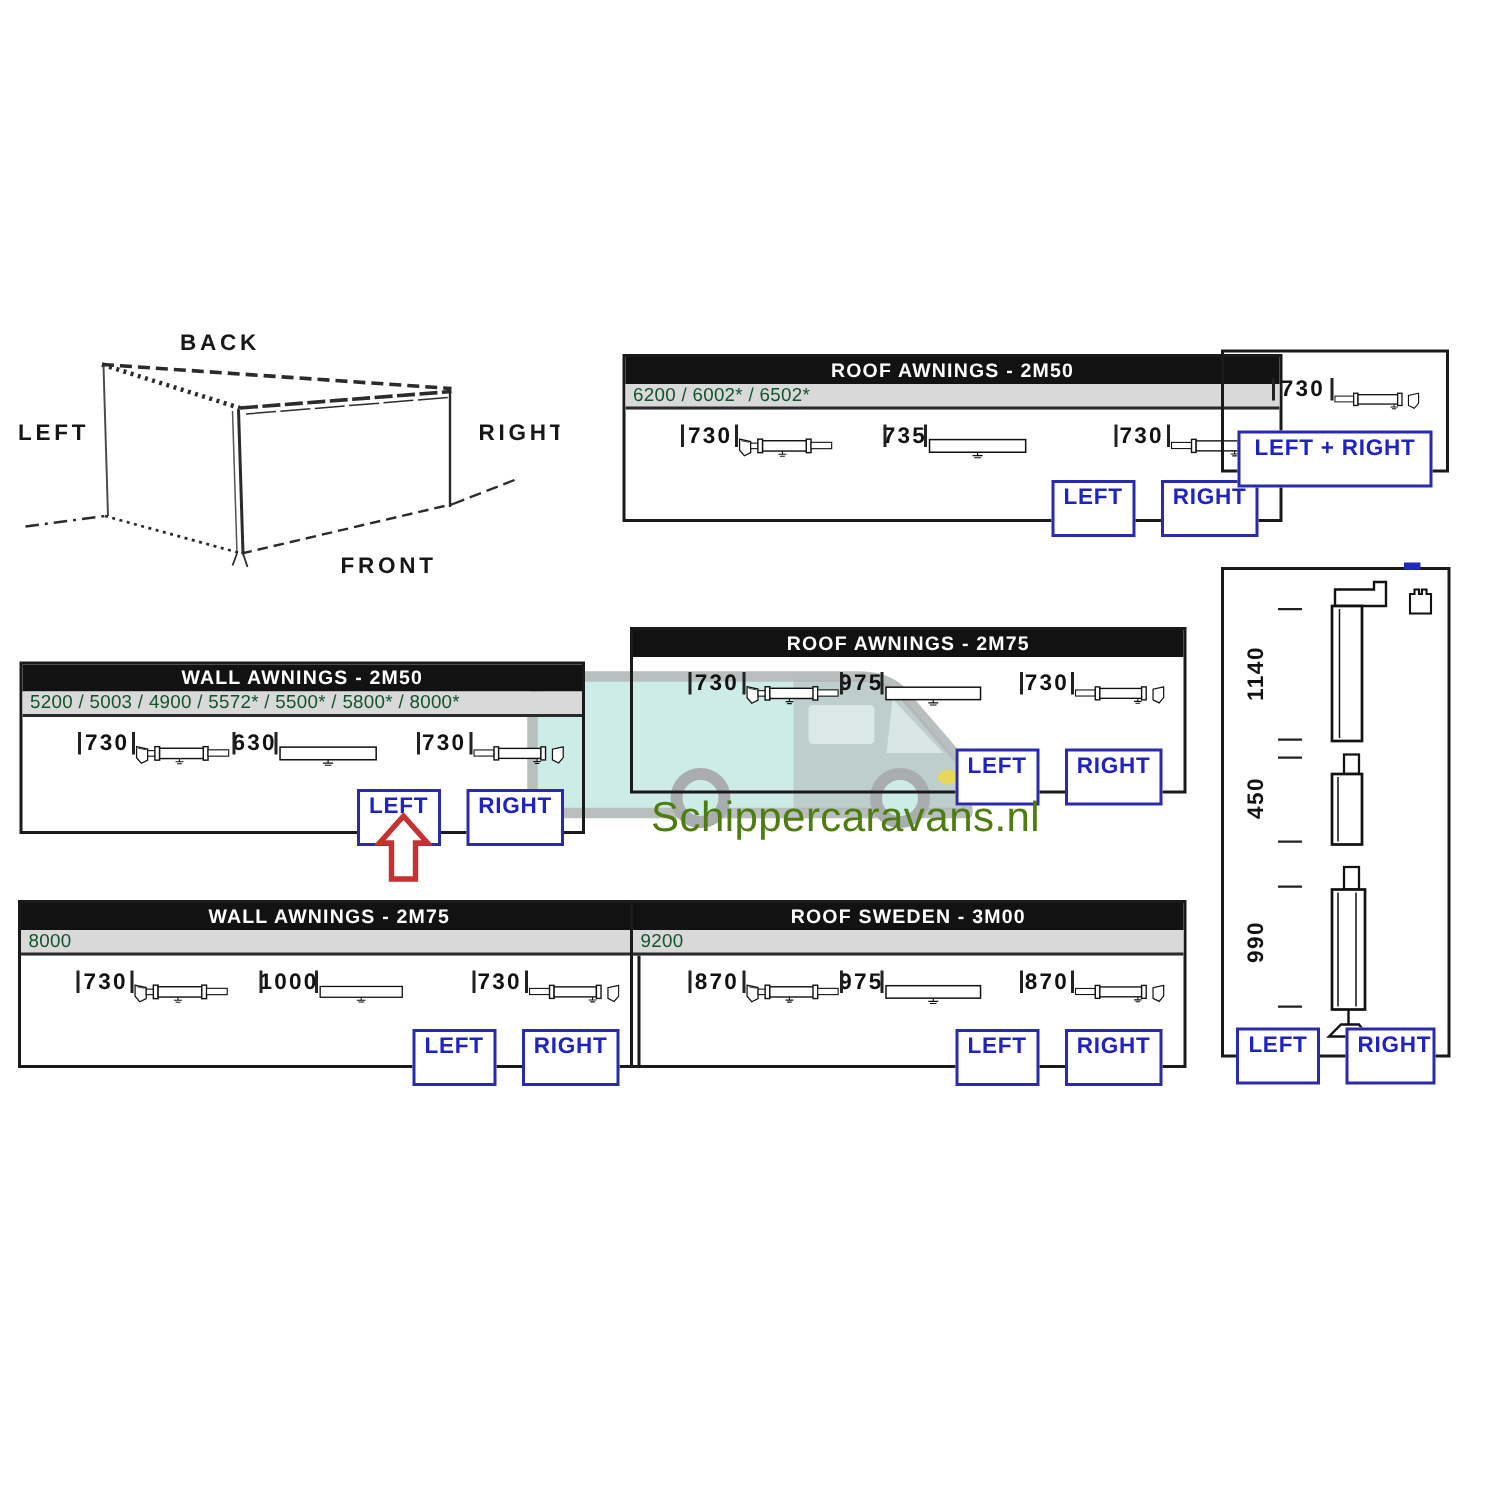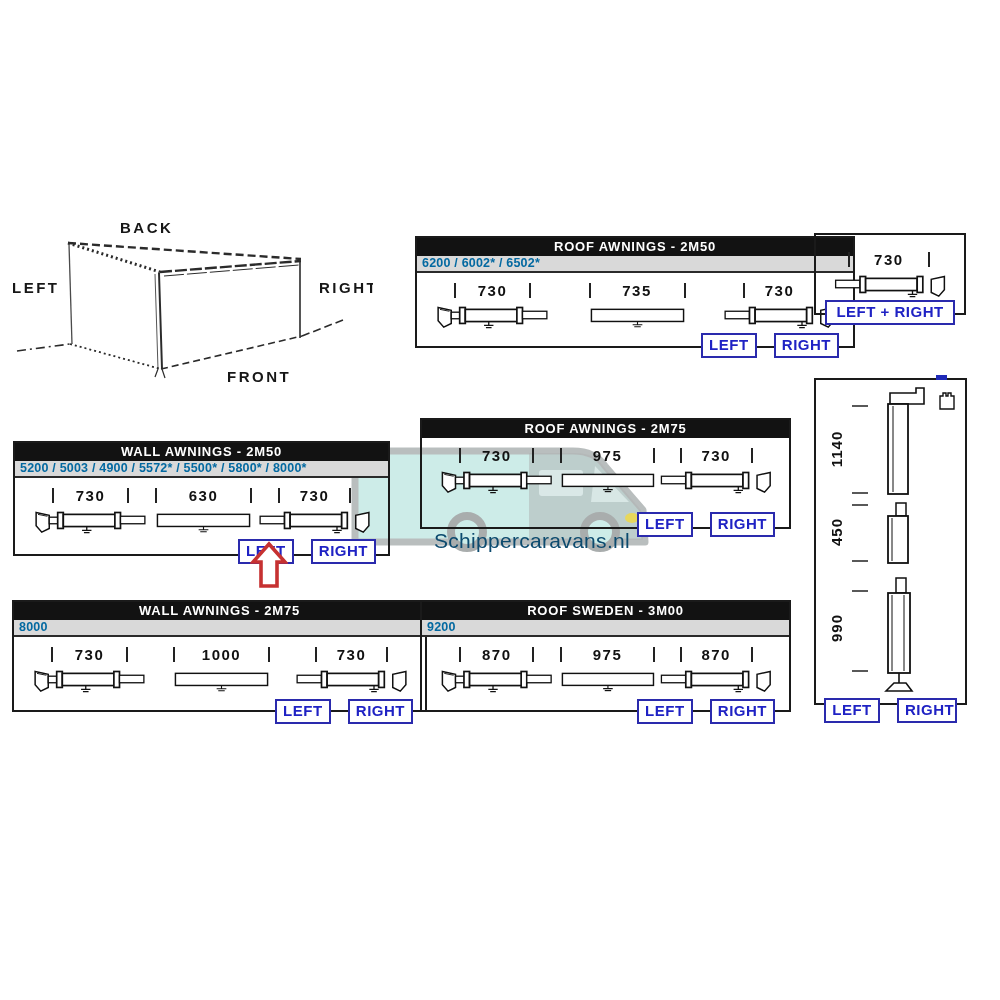--- a/index.html
+++ b/index.html
@@ -5,53 +5,53 @@
   *{margin:0;padding:0;box-sizing:border-box}
   html,body{background:#fff}
   body{width:1000px;height:1000px;position:relative;overflow:hidden;
        font-family:"Liberation Sans","DejaVu Sans",sans-serif;color:#111}
   .sheet{position:absolute;inset:0;background:#fff}
 
   
   .panel{position:absolute;border:2px solid #1a1a1a;background:transparent;z-index:2}
   .p-header{background:#121212;color:#fff;font-weight:bold;font-size:13px;
             text-align:center;letter-spacing:.8px;padding:1px 0 2px;white-space:nowrap}
-  .p-models{background:#d9d9d9;color:#0369a1;font-weight:bold;font-size:12.5px;
+  .p-models{background:#d9d9d9;color:#14532d;font-weight:normal;font-size:12.5px;
             letter-spacing:.2px;padding:0 5px 1px;border-bottom:2px solid #2a2a2a;white-space:nowrap}
   .p-body{display:flex;justify-content:space-between;padding:9px 12px 0}
-  .part{display:flex;flex-direction:column}
+  .part{display:flex;flex-direction:row}
   .part-l{width:127px}.part-m{width:97px}.part-r{width:123px}
   .dim{position:relative;height:17px;margin-bottom:1px}
   .dim .num{display:block;text-align:center;font-weight:bold;font-size:15px;
             letter-spacing:1.5px;line-height:17px}
   .tick{position:absolute;top:1px;width:2px;height:15px;background:#222}
   .tick.tl{left:0}.tick.tr{right:0}
   .dim-side{width:60%;margin-left:20%}
   .part-svg{width:100%;height:30px;display:block}
 
   
   .btns{position:absolute;display:flex;gap:17px;z-index:4}
   .btn{display:inline-block;border:2px solid #2a2aad;color:#1f22c4;background:#fff;
        font-weight:bold;font-size:15px;letter-spacing:.5px;text-align:center;
-       padding:2px 6px 3px;min-width:56px;line-height:1.1;cursor:pointer}
+       padding:2px 6px 16px;min-width:56px;line-height:1.1;cursor:pointer}
   .btn-wide{position:absolute;left:9px;right:9px;bottom:-12px;z-index:4}
   .btn-block{display:block;width:100%}
 
   
   .thule{position:absolute;left:874px;top:176px;width:124px;height:40px;z-index:2}
   .thule .name{font-weight:bold;font-size:37px;line-height:.85;letter-spacing:-2px;
                color:#0c0c0c;transform:scaleX(.9);transform-origin:left;display:inline-block;
                font-family:"DejaVu Sans","Liberation Sans",sans-serif}
   .thule sup{font-size:11px;font-weight:bold;vertical-align:14px;margin-left:0px;color:#0c0c0c}
   .thule .sub{position:absolute;right:14px;bottom:-2px;background:#0c0c0c;color:#fff;
               font-size:6.5px;font-weight:bold;letter-spacing:1.4px;padding:1px 4px;line-height:1}
 
   
   .wm{position:absolute;left:333px;top:438px;z-index:1;opacity:.92}
-  .wm-text{position:absolute;left:434px;top:529px;font-size:21px;color:#0c4a6e;
+  .wm-text{position:absolute;left:434px;top:529px;font-size:28px;color:#4d7c0f;
            z-index:3;letter-spacing:.3px}
 
   
   .orient{position:absolute;left:8px;top:212px;z-index:2}
   .orient text{font-weight:bold;font-size:15px;letter-spacing:2.5px;fill:#171717}
   .arrow{position:absolute;left:250px;top:541px;z-index:5}
   .bluemark{position:absolute;left:936px;top:375px;width:11px;height:5px;background:#1f2ab8;z-index:3}
   .vlabel{font-weight:bold;font-size:15px;fill:#111;letter-spacing:1px}
   .defs-holder{position:absolute;width:0;height:0;overflow:hidden}
 </style>

